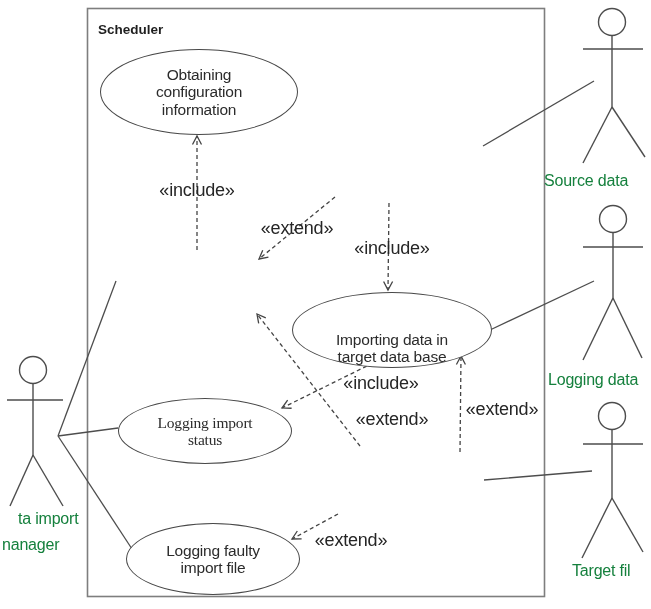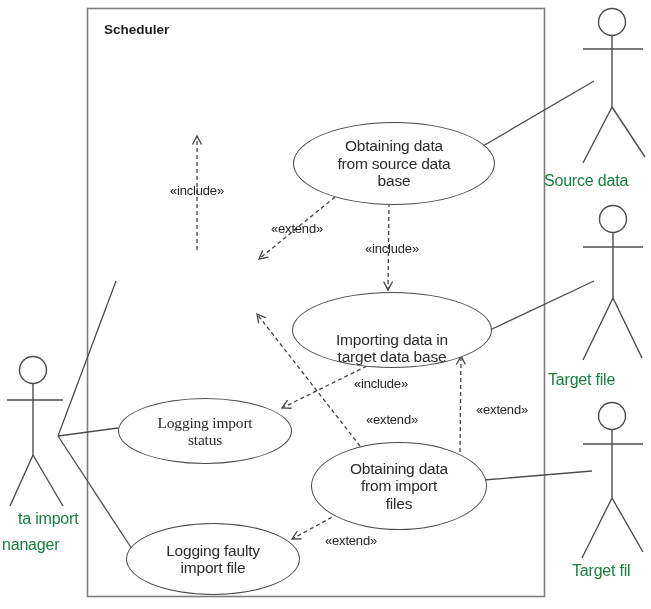--- a/index.html
+++ b/index.html
@@ -10,27 +10,27 @@
   .canvas svg{position:absolute;left:0;top:0;z-index:1;}
   .uc{
     position:absolute;z-index:2;background:#fff;border:1.4px solid #484848;
     border-radius:50%;display:flex;align-items:center;justify-content:center;
   }
   .uc-label{
     text-align:center;font-size:15.5px;line-height:1.13;letter-spacing:-0.2px;color:#2b2b2b;
   }
   .stereo{
     position:absolute;z-index:3;transform:translate(-50%,-50%);
-    font-size:13px;letter-spacing:-0.2px;color:#262626;white-space:nowrap;
+    font-size:18px;letter-spacing:-0.2px;color:#262626;white-space:nowrap;
   }
   .actor-label{
     position:absolute;z-index:3;font-size:16px;letter-spacing:-0.2px;color:#15803d;white-space:nowrap;
   }
   .boundary-title{
-    position:absolute;z-index:3;left:104px;top:22px;font-size:13.5px;font-weight:bold;color:#1f1f1f;
+    position:absolute;z-index:3;left:98px;top:22px;font-size:13.5px;font-weight:bold;color:#1f1f1f;
   }
 </style>
 </head>
 <body>
 
 <div class="canvas">
 
   <svg width="651" height="609" viewBox="0 0 651 609">
     <defs>
       <marker id="arrowV" markerUnits="userSpaceOnUse" markerWidth="14" markerHeight="12" refX="10.5" refY="6" orient="auto">
@@ -86,43 +86,40 @@
         <line x1="33" y1="383.5" x2="33" y2="455"></line>
         <line x1="7" y1="400" x2="63" y2="400"></line>
         <line x1="33" y1="455" x2="10" y2="506"></line>
         <line x1="33" y1="455" x2="63" y2="506"></line>
       </g>
     </g>
   </svg>
 
   <div class="boundary-title">Scheduler</div>
 
-  <div class="uc" style="left:293px;top:122px;width:200px;height:81px;">
-    <div class="uc-label" style="width:120px;">Obtaining data from source data base</div>
+  <div class="uc" style="left:100px;top:49px;width:196px;height:84px;">
+    <div class="uc-label" style="width:110px;">Obtaining configuration information</div>
   </div>
   <div class="uc" style="left:292px;top:292px;width:198px;height:74px;">
     <div class="uc-label" style="width:128px;margin-top:36px;">Importing data in target data base</div>
   </div>
   <div class="uc" style="left:118px;top:398px;width:172px;height:64px;">
     <div class="uc-label" style="width:112px;font-family:Liberation Serif, serif;">Logging import status</div>
-  </div>
-  <div class="uc" style="left:311px;top:442px;width:174px;height:86px;">
-    <div class="uc-label" style="width:106px;">Obtaining data from import files</div>
   </div>
   <div class="uc" style="left:126px;top:523px;width:172px;height:70px;">
     <div class="uc-label" style="width:106px;">Logging faulty import file</div>
   </div>
 
   <div class="stereo" style="left:197px;top:190px;">«include»</div>
   <div class="stereo" style="left:297px;top:228px;">«extend»</div>
   <div class="stereo" style="left:392px;top:248px;">«include»</div>
   <div class="stereo" style="left:381px;top:383px;">«include»</div>
   <div class="stereo" style="left:392px;top:419px;">«extend»</div>
   <div class="stereo" style="left:502px;top:409px;">«extend»</div>
   <div class="stereo" style="left:351px;top:540px;">«extend»</div>
 
   <div class="actor-label" style="left:544px;top:172px;">Source data</div>
-  <div class="actor-label" style="left:548px;top:371px;">Target file</div>
+  <div class="actor-label" style="left:548px;top:371px;">Logging data</div>
   <div class="actor-label" style="left:572px;top:562px;">Target fil</div>
   <div class="actor-label" style="left:18px;top:510px;">ta import</div>
   <div class="actor-label" style="left:2px;top:536px;">nanager</div>
 
 </div>
 
 </body></html>

